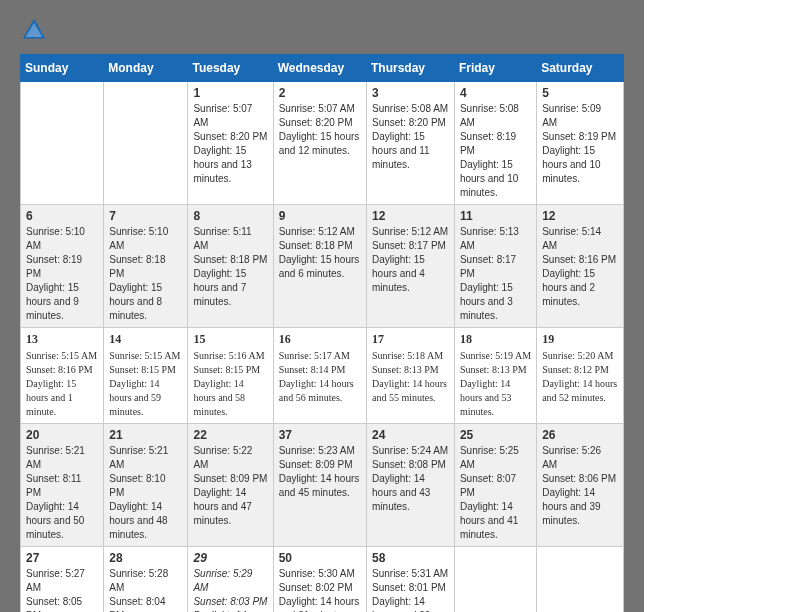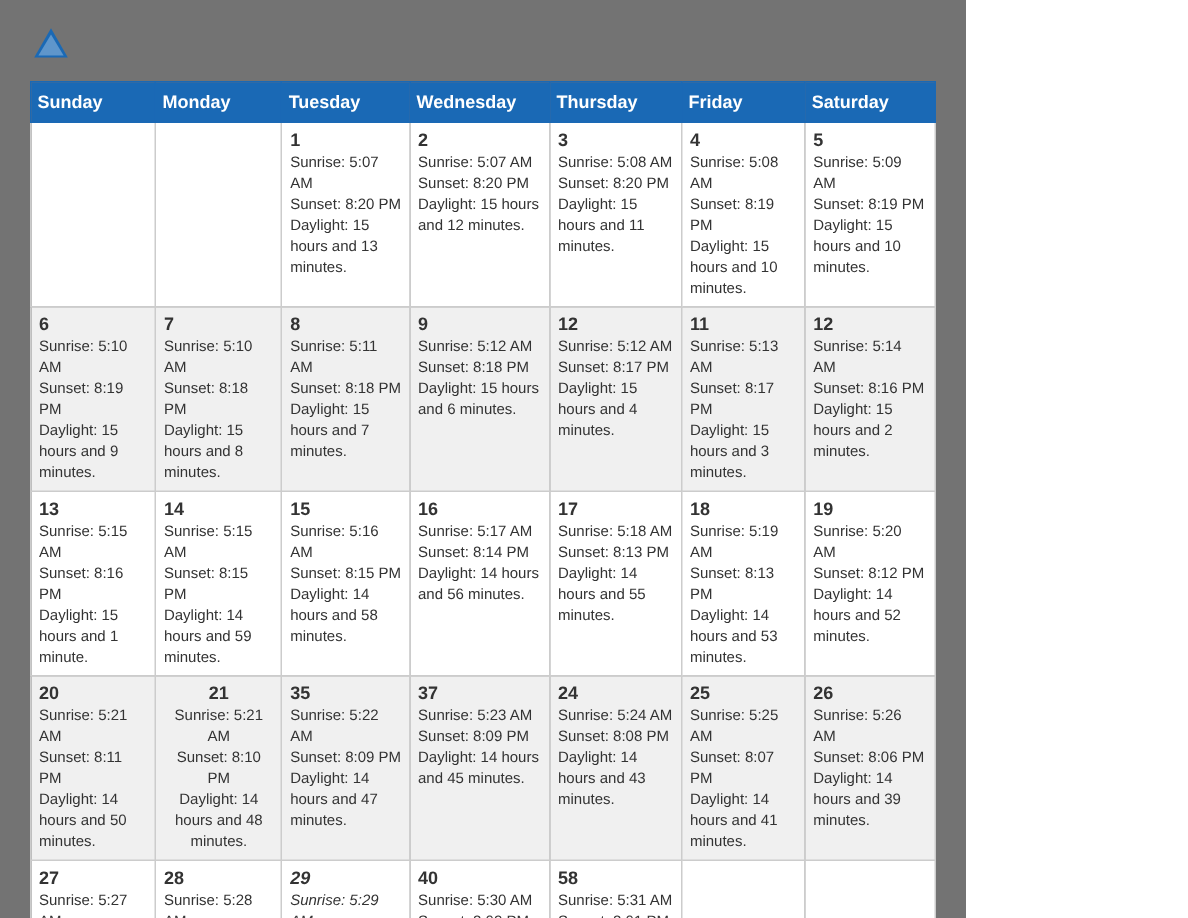--- a/index.html
+++ b/index.html
@@ -99,21 +99,21 @@
       font-size: 10px;
       color: #333;
       line-height: 1.4;
     }
     .empty-cell {
       background: #fff !important;
     }
     
     .row-1 td { background: #fff; }
     .row-2 td { background: #f0f0f0; }
-    .row-3 td { background: #fff; }
+    .row-3 td { background: #fff; font-family: Liberation Serif, serif; }
     .row-4 td { background: #f0f0f0; }
     .row-5 td { background: #fff; margin-top: 12px; }
   </style>
 </head>
 <body>
 
 <div class="page">
   <div class="header">
     <div class="logo">
       <svg class="logo-icon" viewBox="0 0 40 40">
@@ -166,31 +166,31 @@
           <td style="background: rgb(255, 255, 255);"><span class="day-num">13</span><span class="day-info">Sunrise: 5:15 AM<br>Sunset: 8:16 PM<br>Daylight: 15 hours and 1 minute.</span></td>
           <td style="background: rgb(255, 255, 255);"><span class="day-num">14</span><span class="day-info">Sunrise: 5:15 AM<br>Sunset: 8:15 PM<br>Daylight: 14 hours and 59 minutes.</span></td>
           <td style="background: rgb(255, 255, 255);"><span class="day-num">15</span><span class="day-info">Sunrise: 5:16 AM<br>Sunset: 8:15 PM<br>Daylight: 14 hours and 58 minutes.</span></td>
           <td style="background: rgb(255, 255, 255); margin-left: 40px;"><span class="day-num">16</span><span class="day-info">Sunrise: 5:17 AM<br>Sunset: 8:14 PM<br>Daylight: 14 hours and 56 minutes.</span></td>
           <td style="background: rgb(255, 255, 255);"><span class="day-num">17</span><span class="day-info">Sunrise: 5:18 AM<br>Sunset: 8:13 PM<br>Daylight: 14 hours and 55 minutes.</span></td>
           <td style="background: rgb(255, 255, 255);"><span class="day-num">18</span><span class="day-info">Sunrise: 5:19 AM<br>Sunset: 8:13 PM<br>Daylight: 14 hours and 53 minutes.</span></td>
           <td style="background: rgb(255, 255, 255);"><span class="day-num">19</span><span class="day-info">Sunrise: 5:20 AM<br>Sunset: 8:12 PM<br>Daylight: 14 hours and 52 minutes.</span></td>
         </tr>
         <tr class="row-4">
           <td style="background: rgb(240, 240, 240);"><span class="day-num">20</span><span class="day-info">Sunrise: 5:21 AM<br>Sunset: 8:11 PM<br>Daylight: 14 hours and 50 minutes.</span></td>
-          <td style="background: rgb(240, 240, 240); text-align: center;"><span class="day-num">21</span><span class="day-info">Sunrise: 5:21 AM<br>Sunset: 8:10 PM<br>Daylight: 14 hours and 48 minutes.</span></td>
-          <td style="background: rgb(240, 240, 240);"><span class="day-num">35</span><span class="day-info">Sunrise: 5:22 AM<br>Sunset: 8:09 PM<br>Daylight: 14 hours and 47 minutes.</span></td>
+          <td style="background: rgb(240, 240, 240);"><span class="day-num">21</span><span class="day-info">Sunrise: 5:21 AM<br>Sunset: 8:10 PM<br>Daylight: 14 hours and 48 minutes.</span></td>
+          <td style="background: rgb(240, 240, 240);"><span class="day-num">22</span><span class="day-info">Sunrise: 5:22 AM<br>Sunset: 8:09 PM<br>Daylight: 14 hours and 47 minutes.</span></td>
           <td style="background: rgb(240, 240, 240);"><span class="day-num">37</span><span class="day-info">Sunrise: 5:23 AM<br>Sunset: 8:09 PM<br>Daylight: 14 hours and 45 minutes.</span></td>
           <td style="background: rgb(240, 240, 240);"><span class="day-num">24</span><span class="day-info">Sunrise: 5:24 AM<br>Sunset: 8:08 PM<br>Daylight: 14 hours and 43 minutes.</span></td>
           <td style="background: rgb(240, 240, 240);"><span class="day-num">25</span><span class="day-info">Sunrise: 5:25 AM<br>Sunset: 8:07 PM<br>Daylight: 14 hours and 41 minutes.</span></td>
           <td style="background: rgb(240, 240, 240);"><span class="day-num">26</span><span class="day-info">Sunrise: 5:26 AM<br>Sunset: 8:06 PM<br>Daylight: 14 hours and 39 minutes.</span></td>
         </tr>
         <tr class="row-5">
           <td style="background: rgb(255, 255, 255);"><span class="day-num">27</span><span class="day-info">Sunrise: 5:27 AM<br>Sunset: 8:05 PM<br>Daylight: 14 hours and 37 minutes.</span></td>
           <td style="background: rgb(255, 255, 255);"><span class="day-num">28</span><span class="day-info">Sunrise: 5:28 AM<br>Sunset: 8:04 PM<br>Daylight: 14 hours and 35 minutes.</span></td>
           <td style="background: rgb(255, 255, 255); font-style: italic;"><span class="day-num">29</span><span class="day-info">Sunrise: 5:29 AM<br>Sunset: 8:03 PM<br>Daylight: 14 hours and 33 minutes.</span></td>
-          <td style="background: rgb(255, 255, 255);"><span class="day-num">40</span><span class="day-info">Sunrise: 5:30 AM<br>Sunset: 8:02 PM<br>Daylight: 14 hours and 31 minutes.</span></td>
+          <td style="background: rgb(255, 255, 255);"><span class="day-num">50</span><span class="day-info">Sunrise: 5:30 AM<br>Sunset: 8:02 PM<br>Daylight: 14 hours and 31 minutes.</span></td>
           <td style="background: rgb(255, 255, 255);"><span class="day-num">58</span><span class="day-info">Sunrise: 5:31 AM<br>Sunset: 8:01 PM<br>Daylight: 14 hours and 29 minutes.</span></td>
           <td class="empty-cell"></td>
           <td class="empty-cell"></td>
         </tr>
       </tbody>
   </table>
 </div>
 
 </body></html>

